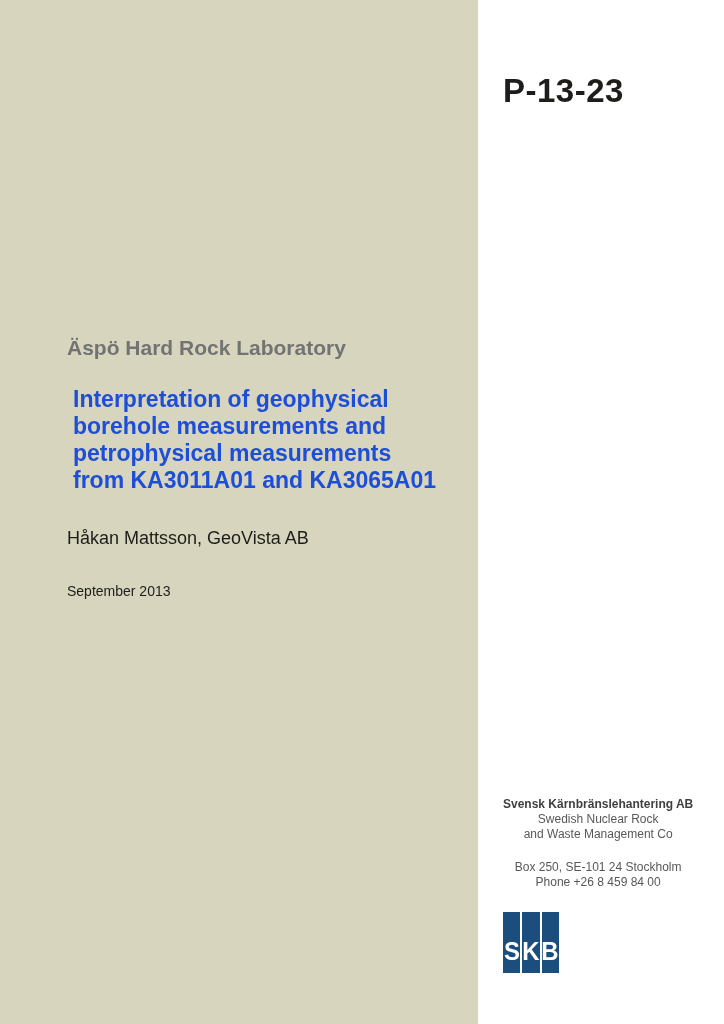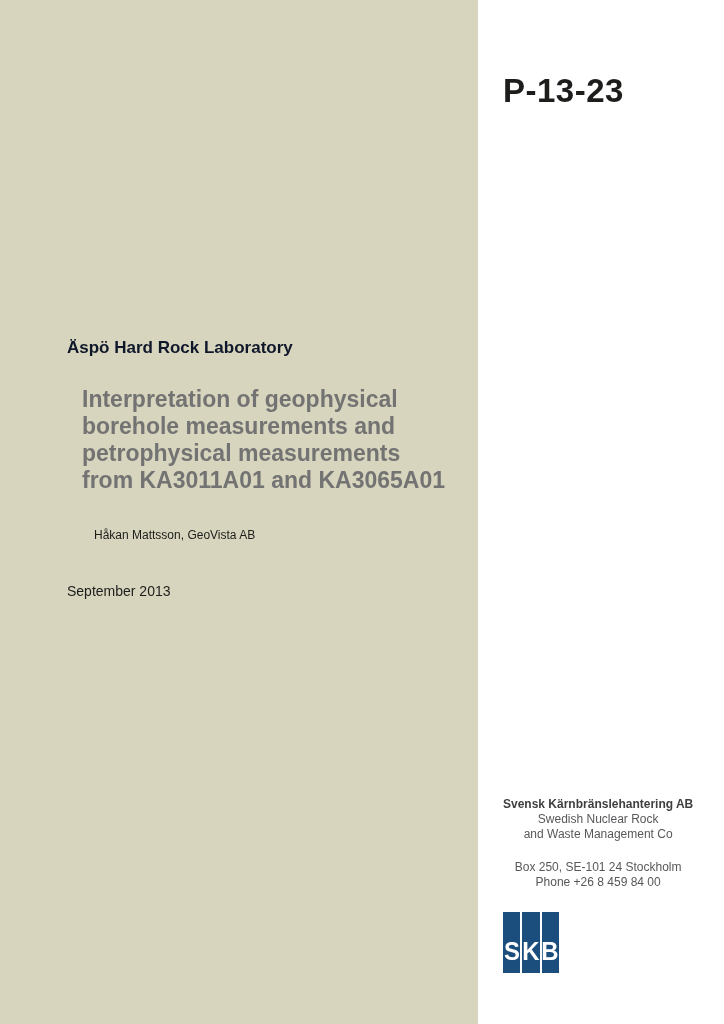--- a/index.html
+++ b/index.html
@@ -23,41 +23,40 @@
     position: absolute;
     left: 503px; top: 72px;
     font-size: 33px;
     font-weight: bold;
     color: #1d1d1b;
     letter-spacing: 0.5px;
   }
   .project-title {
     position: absolute;
     left: 67px; top: 334px;
-    font-size: 17px;
+    font-size: 21px;
     font-weight: bold;
-    color: #0f172a;
+    color: #737373;
     line-height: 27px;
   }
   .report-title {
     position: absolute;
-    left: 82px; top: 386px;
+    left: 73px; top: 386px;
     font-size: 23px;
     font-weight: bold;
-    color: #737373;
+    color: #1d4ed8;
     line-height: 27px;
     white-space: pre-line;
     width: 400px;
   }
   .author {
     position: absolute;
     left: 67px; top: 528px;
-    font-size: 12px;
+    font-size: 18px;
     color: #1d1d1b;
-    margin-left: 27px;
   }
   .date {
     position: absolute;
     left: 67px; top: 583px;
     font-size: 14px;
     color: #1d1d1b;
   }
   .publisher {
     position: absolute;
     left: 503px; top: 797px;

